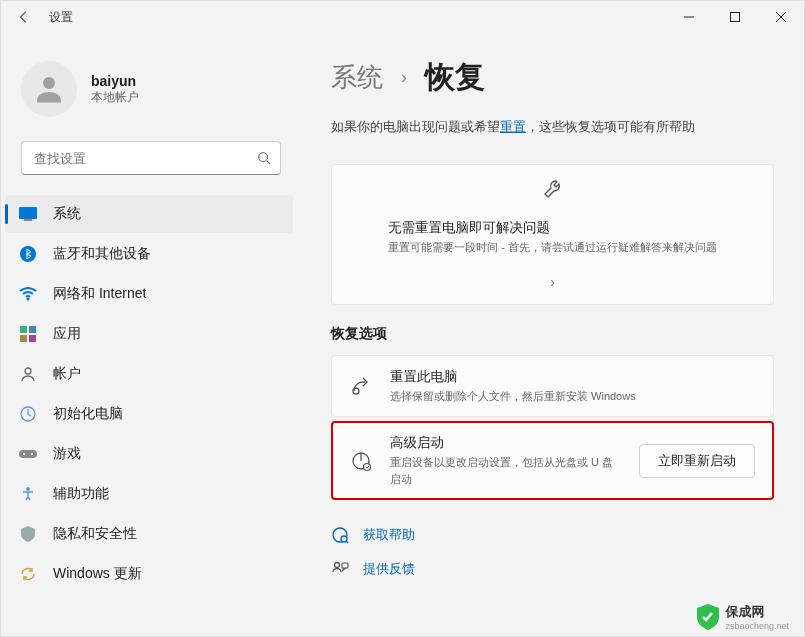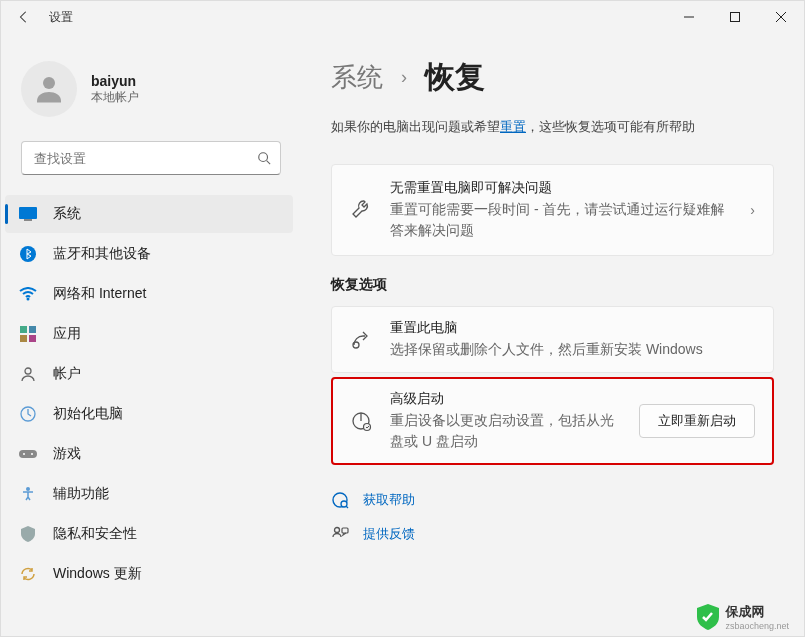--- a/index.html
+++ b/index.html
@@ -27,25 +27,25 @@
 .nav-item.selected { background: #eaeaea; }
 .nav-item.selected::before { content: ""; position: absolute; left: 0; top: 9px; bottom: 9px; width: 3px; background: #0067c0; border-radius: 2px; }
 .nav-icon { width: 18px; height: 18px; display: flex; align-items: center; justify-content: center; }
 .main { flex: 1; padding: 24px 30px 20px 30px; overflow-y: auto; }
 .breadcrumb { display: flex; align-items: center; gap: 18px; margin-bottom: 20px; }
 .bc-parent { font-size: 26px; color: #777; cursor: pointer; }
 .bc-sep { font-size: 18px; color: #888; }
 .bc-current { font-size: 30px; font-weight: 600; color: #222; }
 .intro-text { font-size: 13px; color: #444; margin-bottom: 28px; }
 .link-inline { color: #0067c0; text-decoration: underline; cursor: pointer; }
-.card { background: #fbfbfb; border: 1px solid #e6e6e6; border-radius: 4px; padding: 14px 18px; display: flex; align-items: center; gap: 18px; margin-bottom: 20px; cursor: pointer; }
+.card { background: #fbfbfb; border: 1px solid #e6e6e6; border-radius: 4px; padding: 14px 18px; display: flex; align-items: center; gap: 18px; margin-bottom: 20px; cursor: pointer; flex-direction: column; }
 .card-icon { width: 22px; height: 22px; flex-shrink: 0; display: flex; align-items: center; justify-content: center; color: #444; }
 .card-body { flex: 1; }
 .card-title { font-size: 13.5px; color: #222; margin-bottom: 2px; }
-.card-desc { font-size: 14px; color: #666; line-height: 1.5; }
+.card-desc { font-size: 11px; color: #666; line-height: 1.5; }
 .card-action { flex-shrink: 0; }
 .chev { color: #777; font-size: 14px; }
 .section-title { font-size: 14px; font-weight: 600; color: #222; margin-bottom: 12px; margin-top: 6px;}
 .option-card { background: #fbfbfb; border: 1px solid #e6e6e6; border-radius: 4px; padding: 12px 18px; display: flex; align-items: center; gap: 18px; margin-bottom: 4px; }
 .option-card.highlighted { border: 2px solid #d60000; padding: 11px 17px; }
 .btn { background: #fdfdfd; border: 1px solid #d0d0d0; border-radius: 4px; padding: 7px 18px; font-size: 13px; cursor: pointer; color: #222; }
 .links-section { margin-top: 18px; }
 .link-row { display: flex; align-items: center; gap: 14px; padding: 8px 0; cursor: pointer; }
 .link-row .nav-icon { width: 18px; height: 18px; color: #0067c0; }
 .link-text { font-size: 13px; color: #0067c0; }

